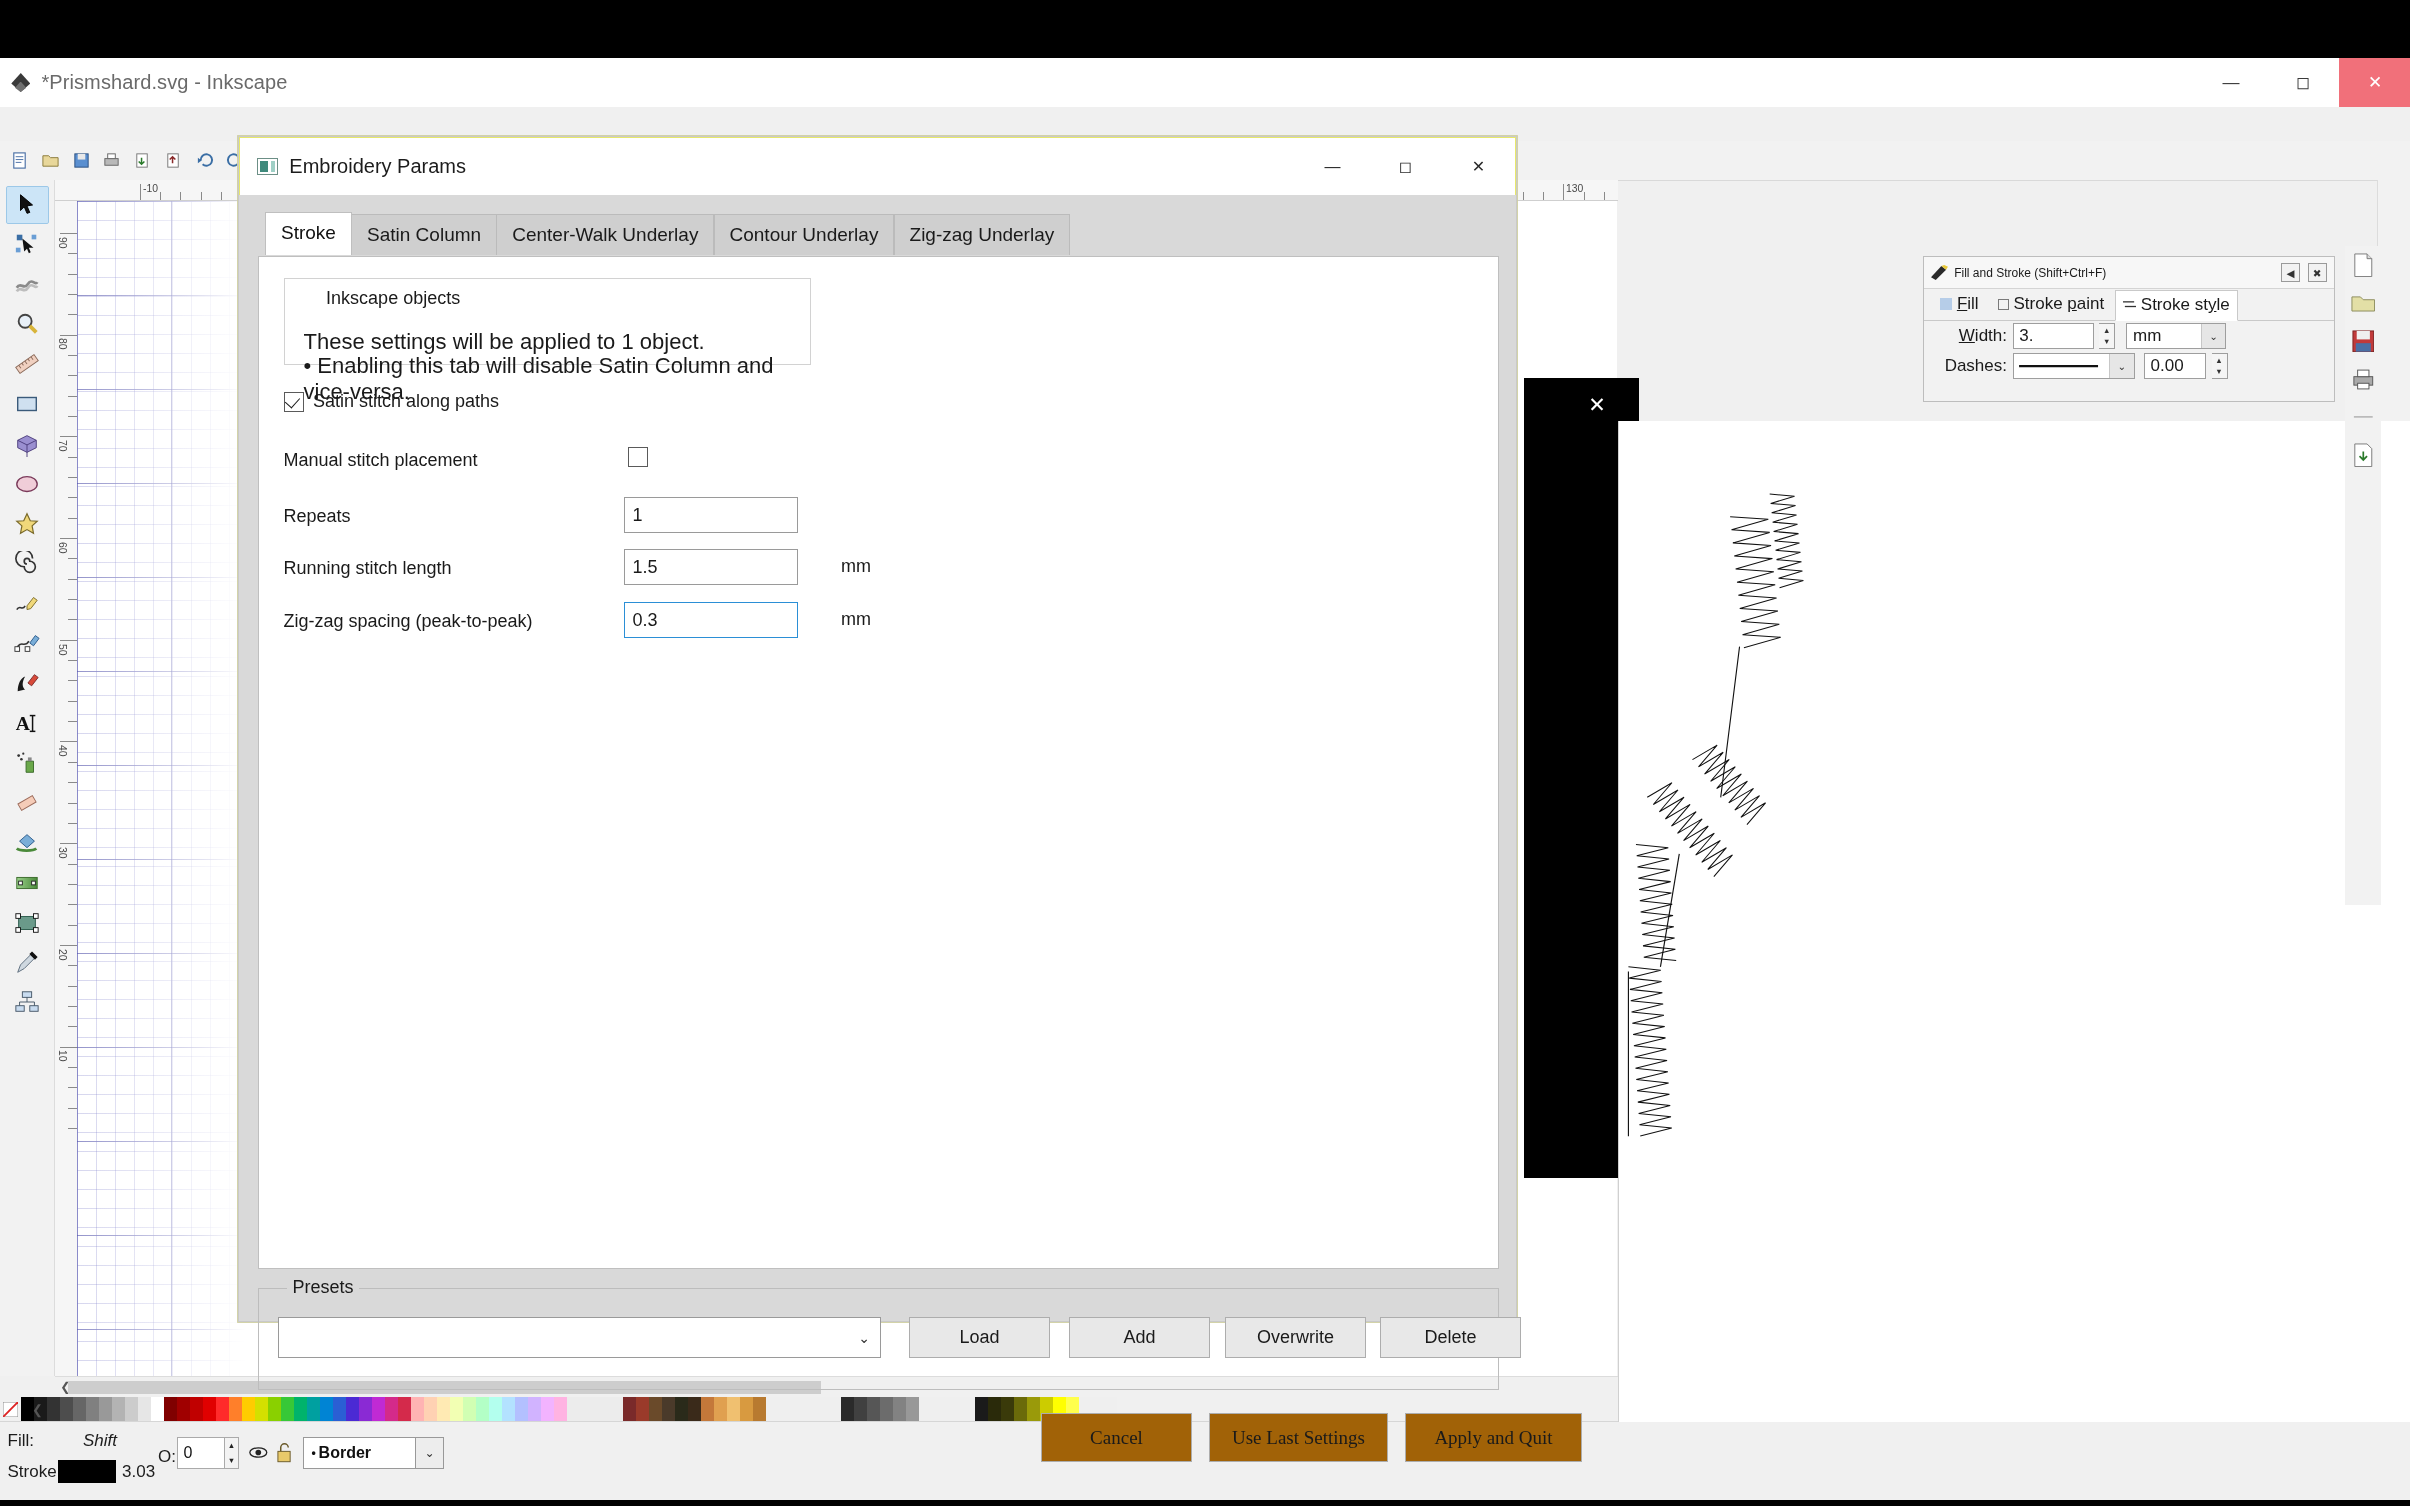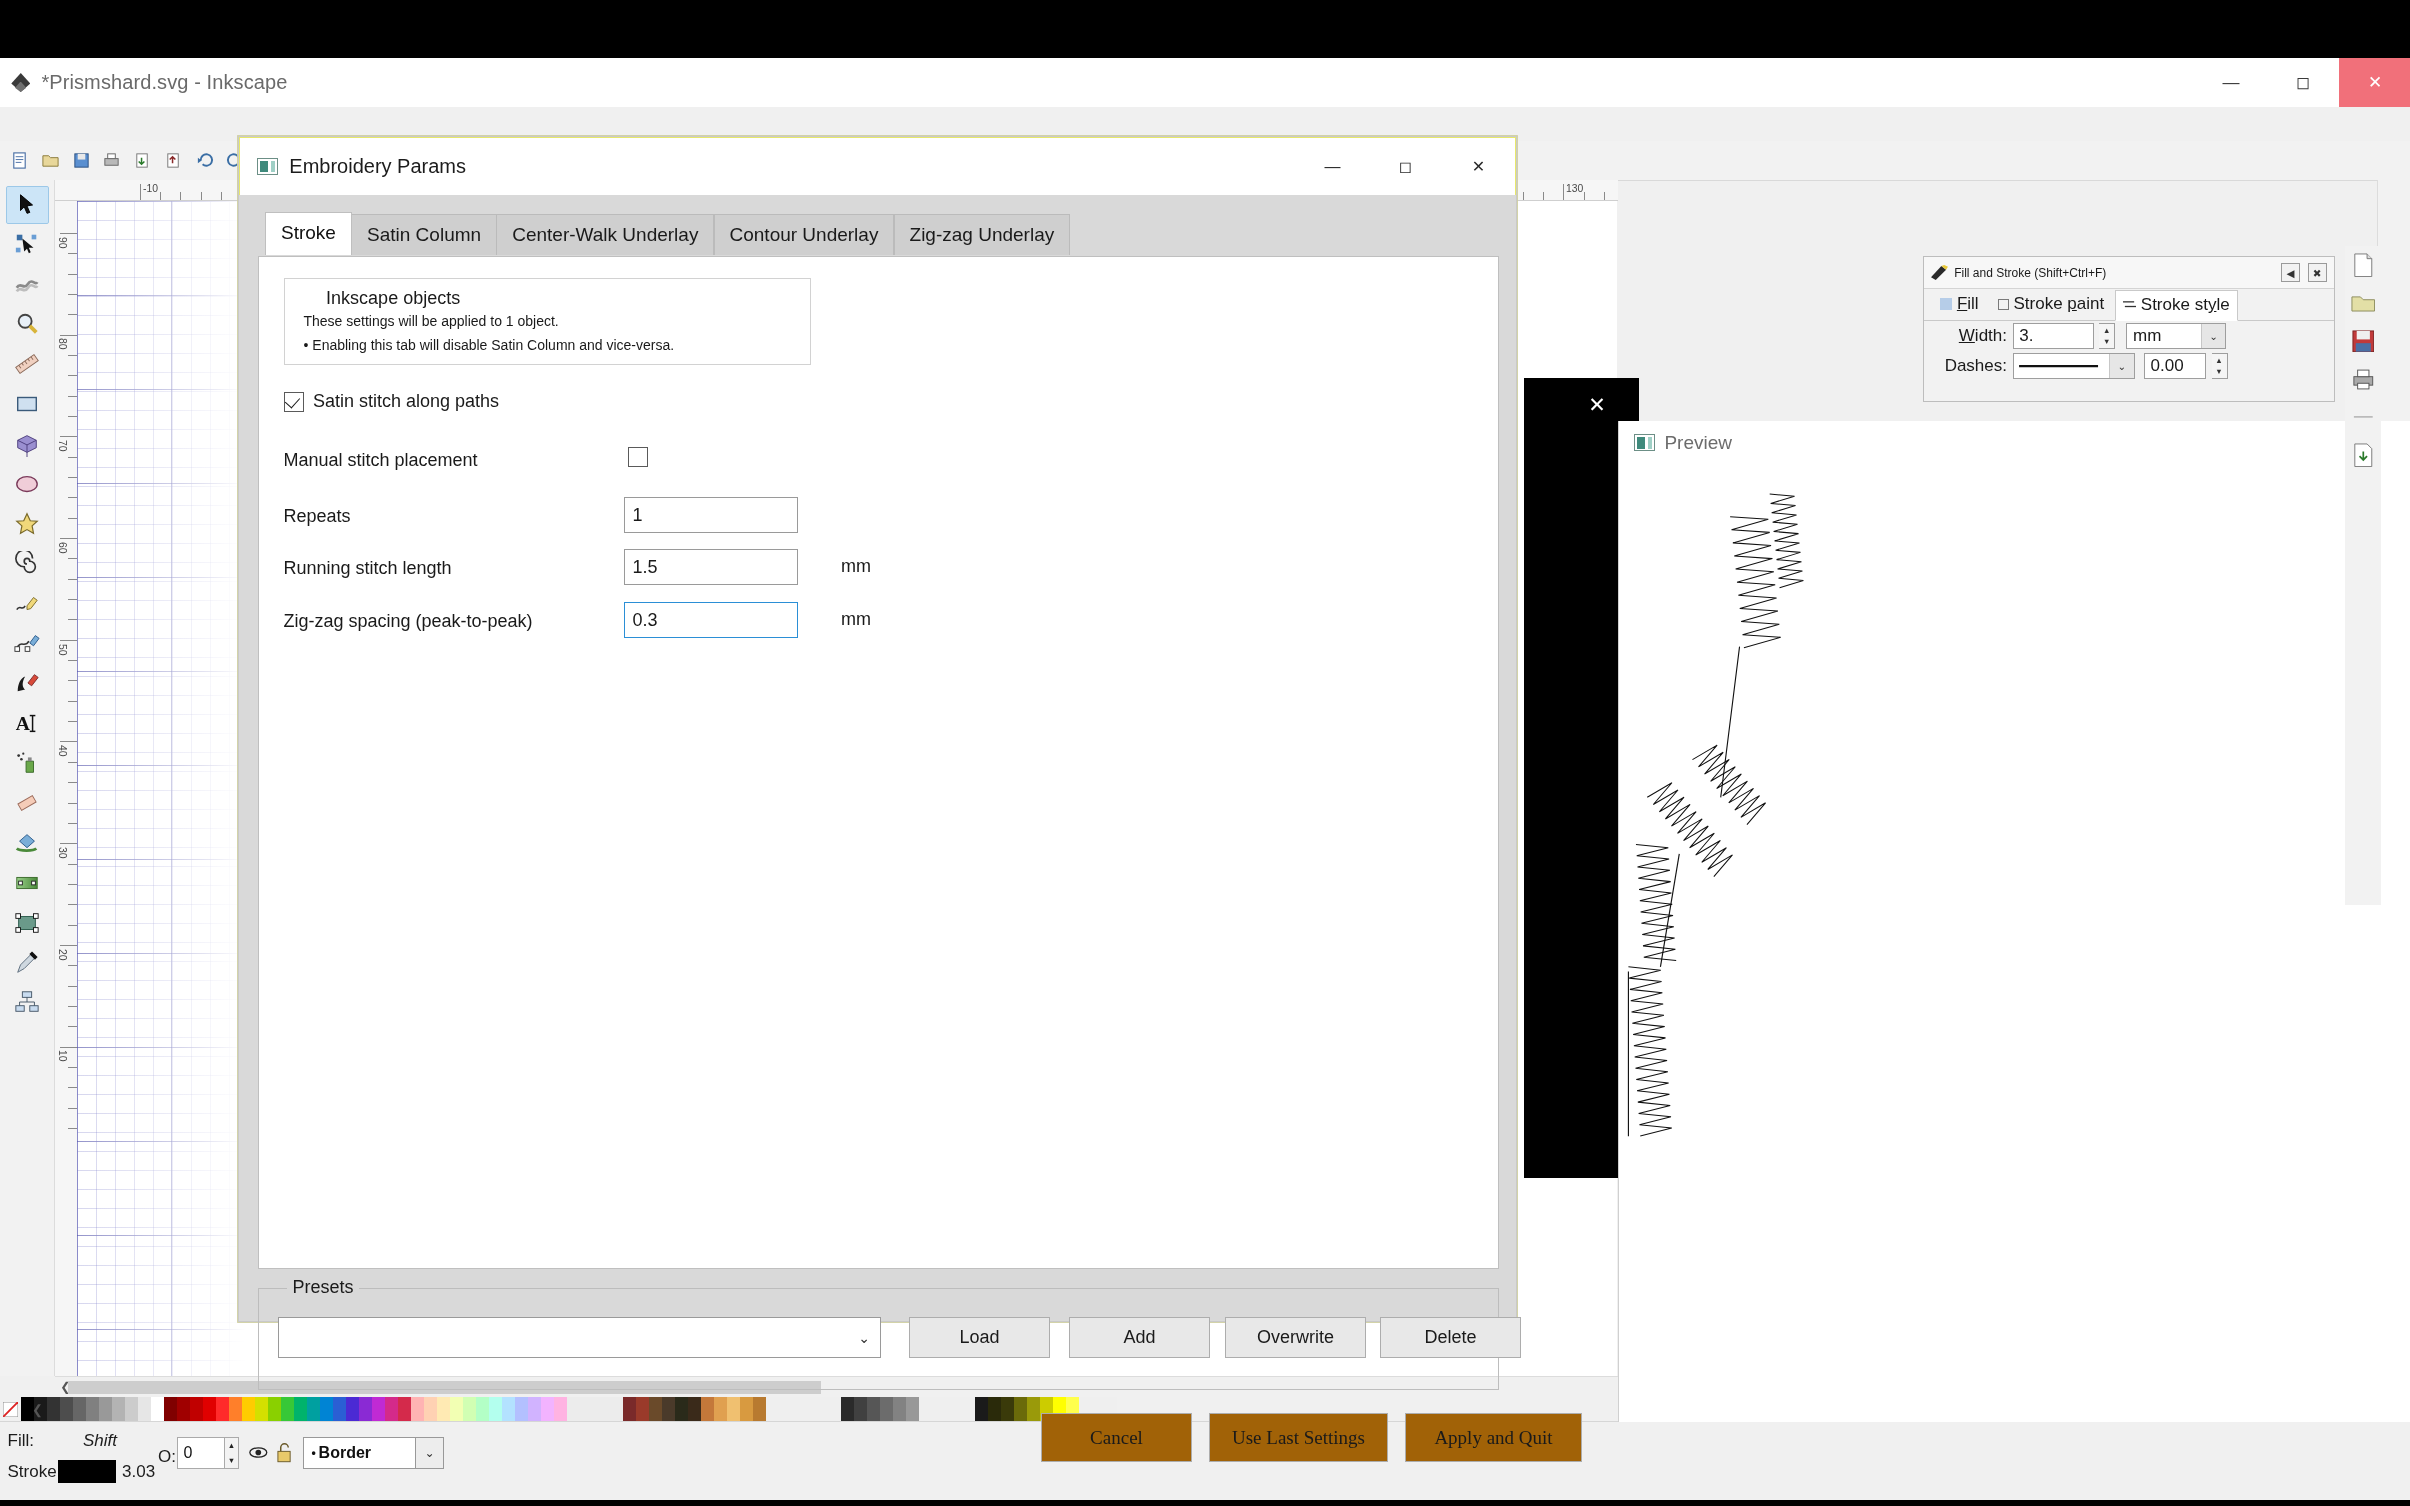--- a/index.html
+++ b/index.html
@@ -177,21 +177,21 @@
   
   #dlg-panel{
     position:absolute;left:19px;top:119px;width:1241px;height:1013px;background:#fff;
     border:0.9px solid #bfbfbf;
   }
   
   #groupbox{position:absolute;left:24.5px;top:21px;width:527px;height:87px;
     border:0.9px solid #d2d2d2;}
   #groupbox-title{position:absolute;left:36px;top:9.4px;background:#fff;padding:0 5.6px;
     font-size:18px;color:#1a1a1a;}
-  .gbline{position:absolute;font-size:14px;color:#1a1a1a;}
+  .gbline{position:absolute;font-size:22px;color:#1a1a1a;margin-top:16px;}
   
   .cbsq{width:20px;height:20px;border:0.9px solid #5a5a5a;background:#fff;position:relative;
     display:inline-block;vertical-align:middle;}
   .cbsq.checked::after{content:"";position:absolute;left:3.8px;top:1.9px;width:7.5px;height:12.2px;
     border:solid #1a1a1a;border-width:0 1.9px 1.9px 0;transform:rotate(42deg);}
   .frow{position:absolute;display:flex;align-items:center;}
   .flabel{font-size:18px;color:#1a1a1a;}
   .finput{width:174px;height:36px;border:0.9px solid #9a9a9a;background:#fff;font-size:18px;
     display:flex;align-items:center;padding-left:7.5px;color:#1a1a1a;}
   .finput.focus{border:1.9px solid #2b8fd6;}
@@ -746,27 +746,20 @@
       <span style="font-size:12.2px;margin-right:2.8px;">•</span>
         <span>Border</span>
     </div>
     <div style="position:absolute;left:416px;top:15px;width:28px;height:32px;background:#ededed;border:0.9px solid #999;border-left:none;display:flex;align-items:center;justify-content:center;font-size:12.2px;color:#333;">⌄</div>
   </div>
 
   <div id="blackpanel2"></div>
   <div id="bp-x">✕</div>
 
   <div id="preview">
-    <div id="pv-title">
-      <span class="pvicon">
-          <b></b>
-          <i></i>
-        </span>
-      <span class="t">Preview</span>
-    </div>
     <svg id="stitchart" viewBox="0 0 842 1000">
       <g stroke="#111" stroke-width="1.1" fill="none">
 
         <g transform="translate(10,520) rotate(-4)">
           <path d="M0 0 L34 6 L0 12 L34 18 L0 24 L34 30 L0 36 L34 42 L0 48 L34 54 L0 60 L34 66 L0 72 L34 78 L0 84 L34 90 L0 96 L34 102 L0 108 L34 114 L0 120 L34 126 L0 132 L34 138 L0 144 L34 150 L0 156 L34 162 L0 168 L34 174 L0 180"></path>
         </g>
         <g transform="translate(18,390) rotate(-4)">
           <path d="M0 0 L34 6 L0 12 L34 18 L0 24 L34 30 L0 36 L34 42 L0 48 L34 54 L0 60 L34 66 L0 72 L34 78 L0 84 L34 90 L0 96 L34 102 L0 108 L34 114 L0 120 L34 126"></path>
         </g>
 

